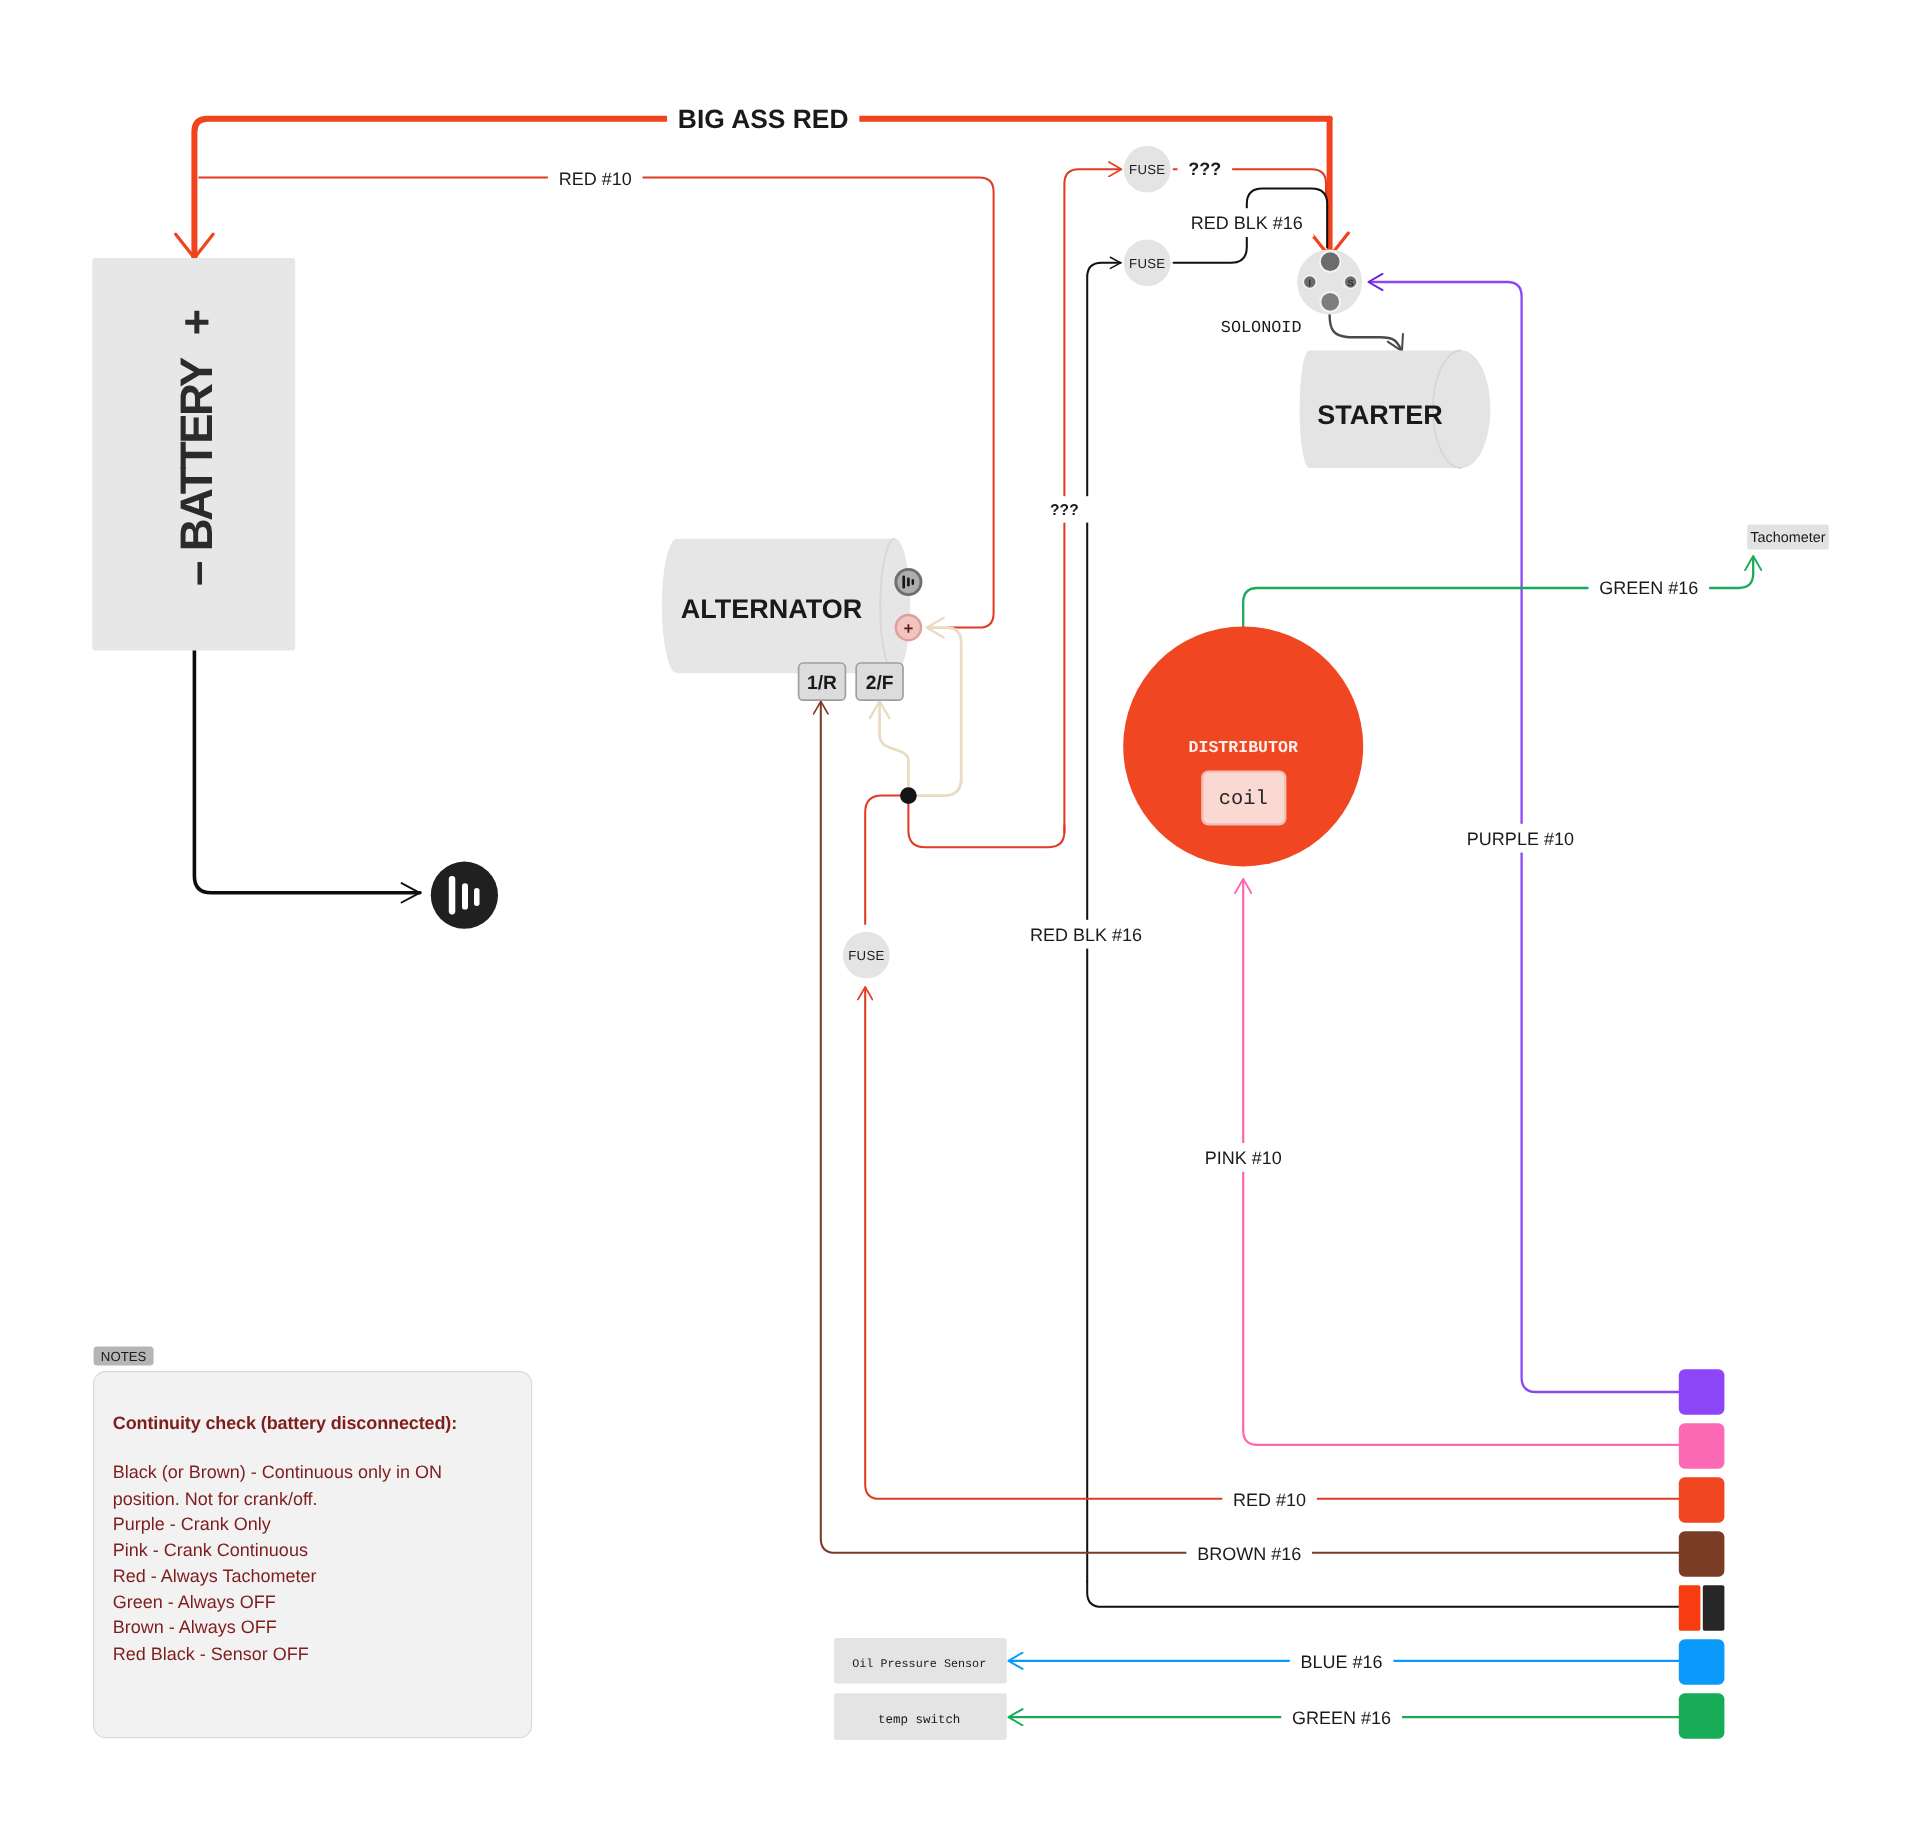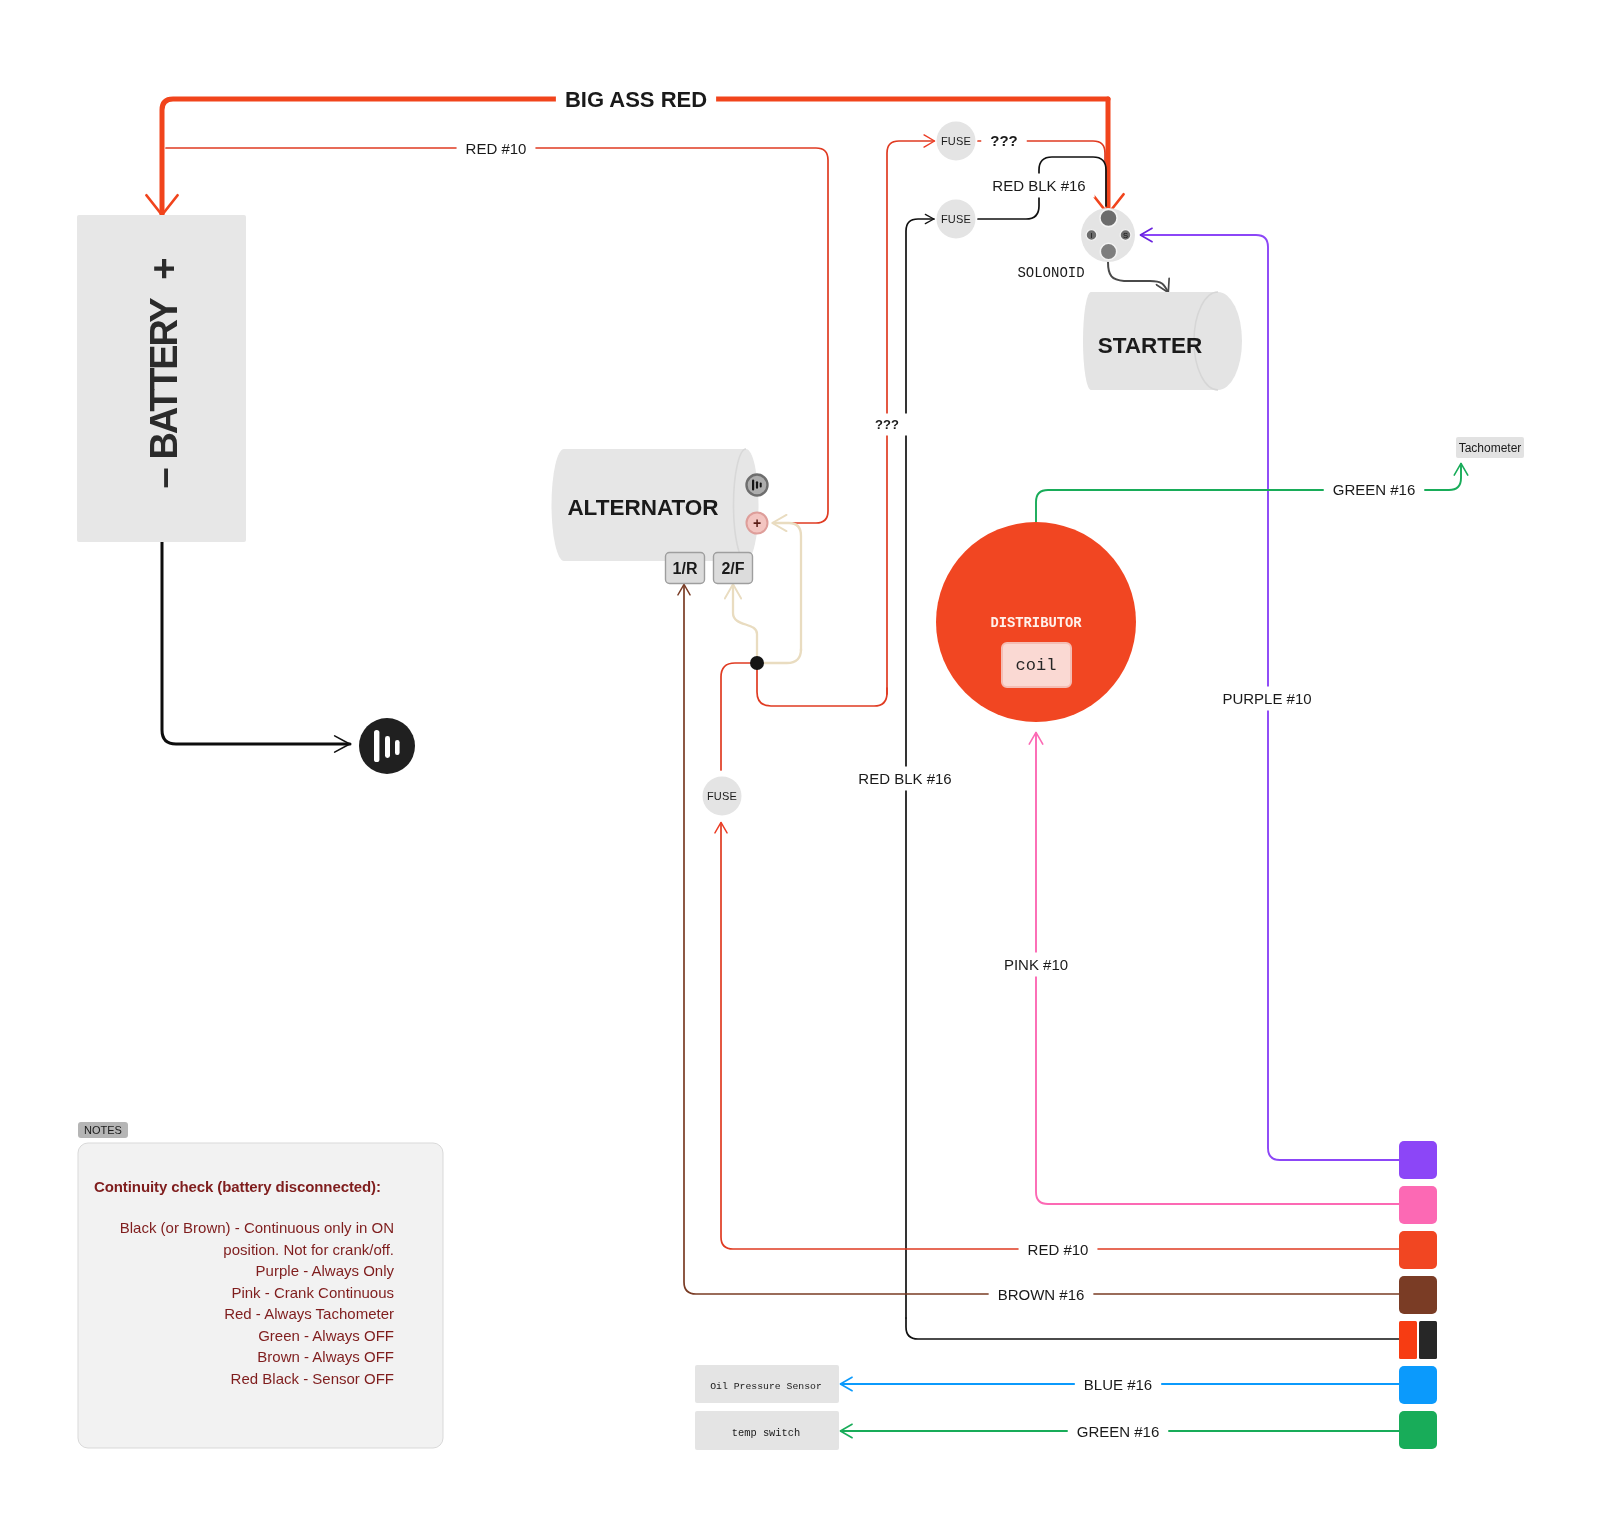--- a/index.html
+++ b/index.html
@@ -4,21 +4,21 @@
 <title>Wiring Diagram</title>
 <style>
   html,body{margin:0;padding:0;background:#fff;}
   body{width:1600px;height:1530px;overflow:hidden;font-family:"Liberation Sans",sans-serif;}
   #stage{position:relative;width:1600px;height:1530px;background:#ffffff;}
   svg#canvas{position:absolute;left:0;top:0;width:1600px;height:1530px;}
   .wire{fill:none;stroke-linecap:round;stroke-linejoin:round;}
   #notes-text{position:absolute;left:94px;top:1178px;width:300px;font-family:"Liberation Sans",sans-serif;color:#7f1d1d;}
   .notes-heading{font-size:15px;font-weight:700;margin-bottom:22px;letter-spacing:-0.1px;}
   .notes-body{font-size:15px;line-height:21.5px;}
-  .nline{margin:0;text-align:right;}
+  .nline{margin:0;}
 
 </style>
 </head>
 <body>
 
 <div id="stage">
   <svg id="canvas" viewBox="0 0 1600 1530" xmlns="http://www.w3.org/2000/svg">
     <defs>
       <marker id="ar-bigred" viewBox="0 0 22 33" refX="19.8" refY="16.5" markerWidth="5.0" markerHeight="7.4" orient="auto-start-reverse" markerUnits="strokeWidth">
         <path d="M 2.2 2.6 L 19.8 16.5 L 2.2 30.4" fill="none" stroke="#F1441C" stroke-width="2.4" stroke-linecap="round" stroke-linejoin="round"></path>
@@ -236,21 +236,21 @@
 
       <text x="1091.5" y="238" text-anchor="middle" font-size="7.5" fill="#111" font-family="&quot;Liberation Sans&quot;, sans-serif">I</text>
       <text x="1125.5" y="238" text-anchor="middle" font-size="7.5" fill="#111" font-family="&quot;Liberation Sans&quot;, sans-serif">S</text>
     </g>
   </svg>
 
   <div id="notes-text">
     <div class="notes-heading">Continuity check (battery disconnected):</div>
     <div class="notes-body">
       <div class="nline">Black (or Brown) - Continuous only in ON position. Not for crank/off.</div>
-      <div class="nline">Purple - Always Only</div>
+      <div class="nline">Purple - Crank Only</div>
       <div class="nline">Pink - Crank Continuous</div>
       <div class="nline">Red - Always Tachometer</div>
       <div class="nline">Green - Always OFF</div>
       <div class="nline">Brown - Always OFF</div>
       <div class="nline">Red Black - Sensor OFF</div>
     </div>
   </div>
 </div>
 
 </body></html>

